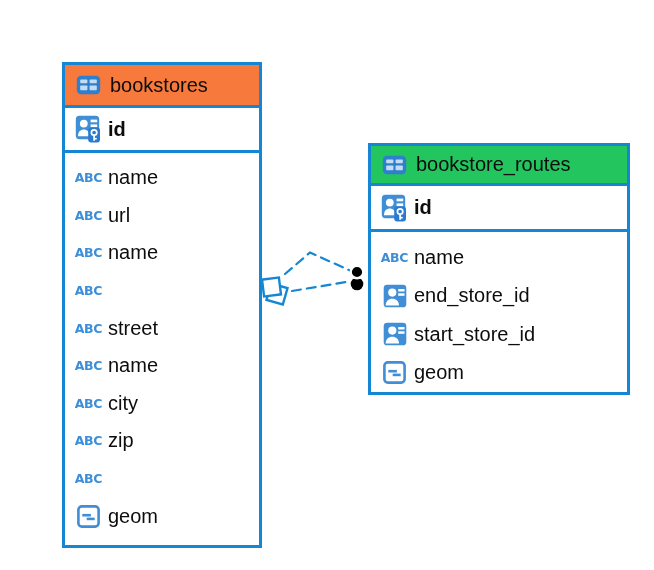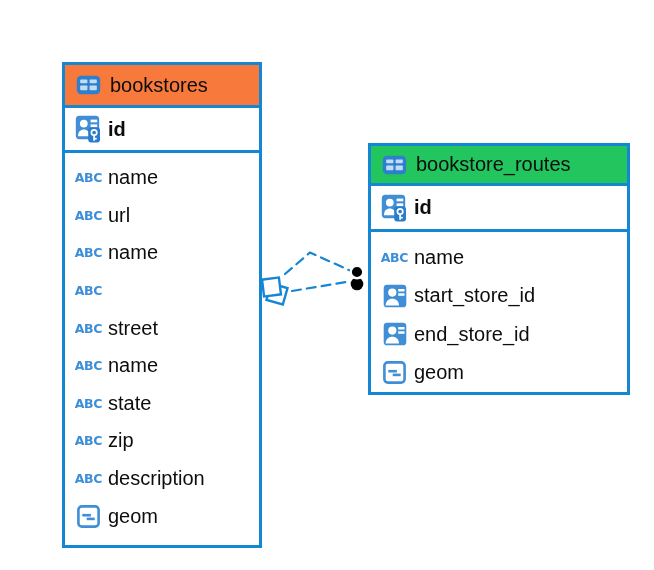--- a/index.html
+++ b/index.html
@@ -159,33 +159,32 @@
         <div class="col-row">
           <span class="col-icon">
   <span class="abc-icon">ABC</span>
 </span>
           <span class="col-name">name</span>
         </div>
         <div class="col-row">
           <span class="col-icon">
   <span class="abc-icon">ABC</span>
 </span>
-          <span class="col-name">state</span>
+          <span class="col-name">city</span>
         </div>
         <div class="col-row">
           <span class="col-icon">
   <span class="abc-icon">ABC</span>
 </span>
           <span class="col-name">zip</span>
         </div>
         <div class="col-row">
           <span class="col-icon">
   <span class="abc-icon">ABC</span>
 </span>
-          <span class="col-name">description</span>
         </div>
         <div class="col-row">
           <span class="col-icon">
   <svg width="23" height="23" viewBox="0 0 23 23" aria-hidden="true">
     <rect x="1.4" y="1.4" width="20.2" height="20.2" rx="3.4" fill="#ffffff" stroke="#3f8ed6" stroke-width="2.6"></rect>
     <rect x="5.3" y="8.9" width="8.6" height="2.6" fill="#3f8ed6"></rect>
     <rect x="9.7" y="12.6" width="8.0" height="2.6" fill="#3f8ed6"></rect>
   </svg>
 </span>
           <span class="col-name">geom</span>
@@ -234,33 +233,33 @@
         <div class="col-row">
           <span class="col-icon">
   <svg width="24" height="24" viewBox="0 0 24 24" aria-hidden="true">
     <rect x="0.7" y="0.7" width="22.6" height="22.6" rx="3.4" fill="#3f8ed6"></rect>
     <circle cx="9.3" cy="8.6" r="4.1" fill="#ffffff"></circle>
     <path d="M2.6 21.6 c0 -4.6 3.0 -6.9 6.7 -6.9 c3.7 0 6.7 2.3 6.7 6.9 z" fill="#ffffff"></path>
     <rect x="15.2" y="5.0" width="6.3" height="2.5" fill="#ffffff"></rect>
     <rect x="15.2" y="9.3" width="6.3" height="2.5" fill="#ffffff"></rect>
   </svg>
 </span>
-          <span class="col-name">start_store_id</span>
+          <span class="col-name">end_store_id</span>
         </div>
         <div class="col-row">
           <span class="col-icon">
   <svg width="24" height="24" viewBox="0 0 24 24" aria-hidden="true">
     <rect x="0.7" y="0.7" width="22.6" height="22.6" rx="3.4" fill="#3f8ed6"></rect>
     <circle cx="9.3" cy="8.6" r="4.1" fill="#ffffff"></circle>
     <path d="M2.6 21.6 c0 -4.6 3.0 -6.9 6.7 -6.9 c3.7 0 6.7 2.3 6.7 6.9 z" fill="#ffffff"></path>
     <rect x="15.2" y="5.0" width="6.3" height="2.5" fill="#ffffff"></rect>
     <rect x="15.2" y="9.3" width="6.3" height="2.5" fill="#ffffff"></rect>
   </svg>
 </span>
-          <span class="col-name">end_store_id</span>
+          <span class="col-name">start_store_id</span>
         </div>
         <div class="col-row">
           <span class="col-icon">
   <svg width="23" height="23" viewBox="0 0 23 23" aria-hidden="true">
     <rect x="1.4" y="1.4" width="20.2" height="20.2" rx="3.4" fill="#ffffff" stroke="#3f8ed6" stroke-width="2.6"></rect>
     <rect x="5.3" y="8.9" width="8.6" height="2.6" fill="#3f8ed6"></rect>
     <rect x="9.7" y="12.6" width="8.0" height="2.6" fill="#3f8ed6"></rect>
   </svg>
 </span>
           <span class="col-name">geom</span>

